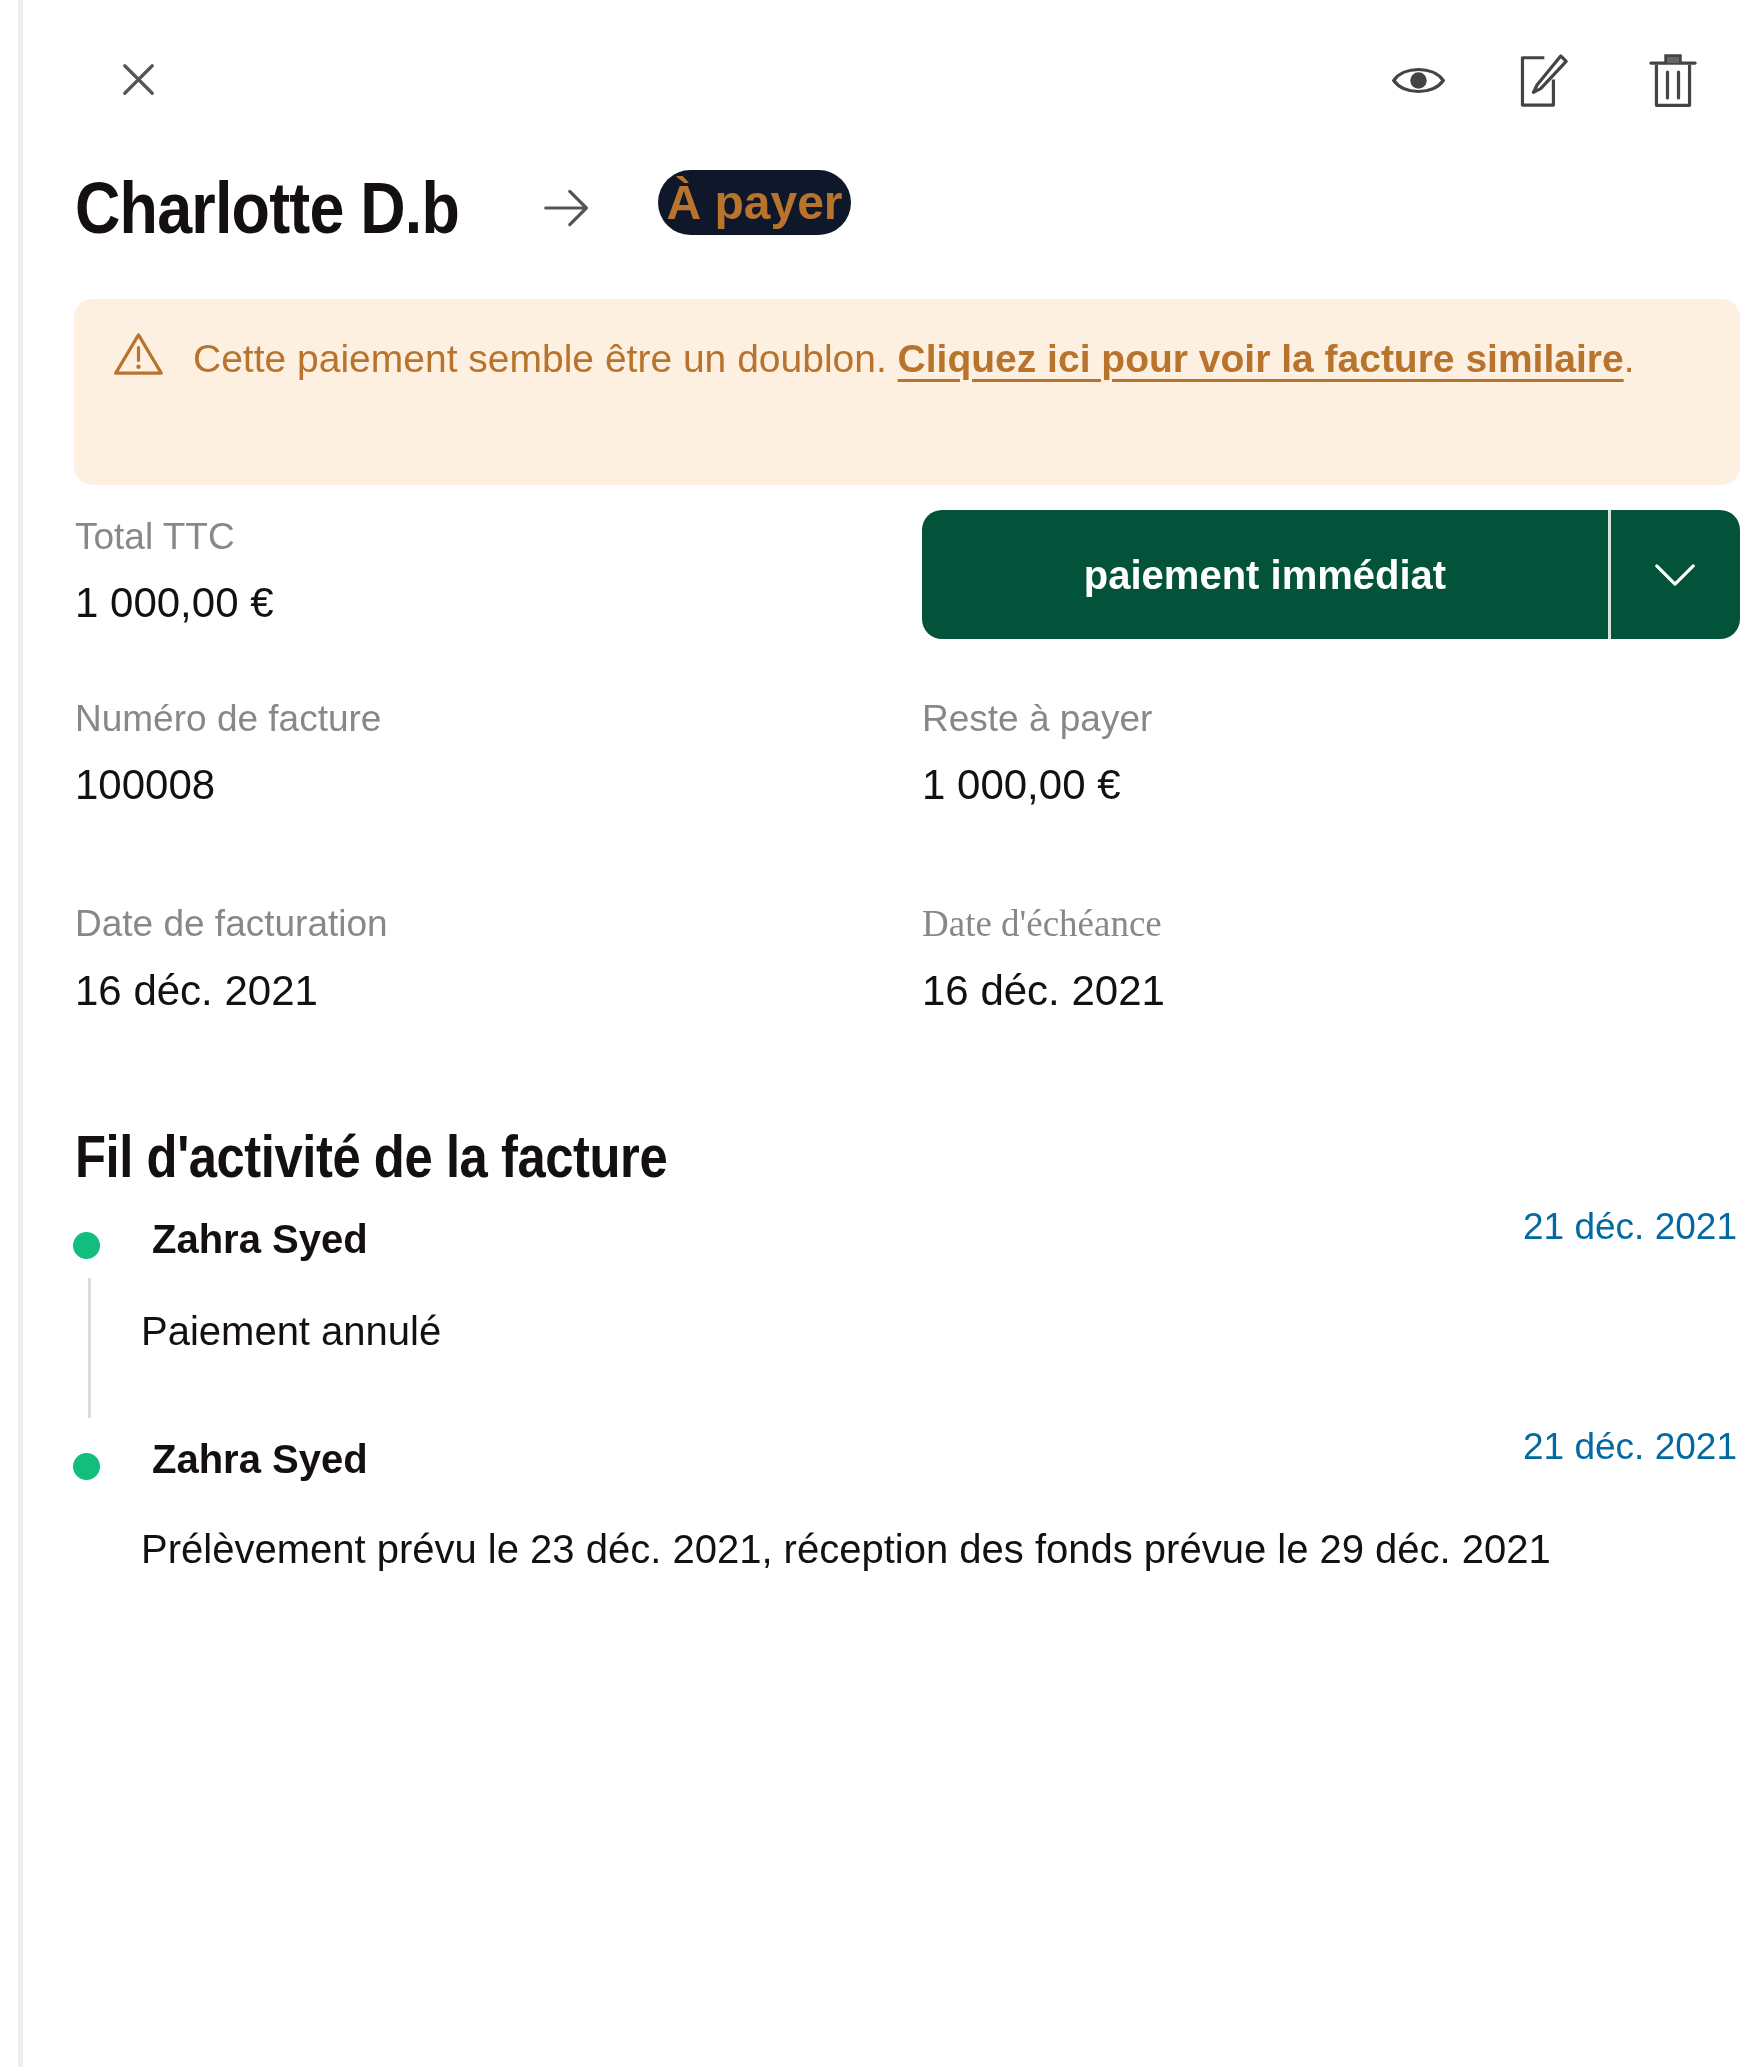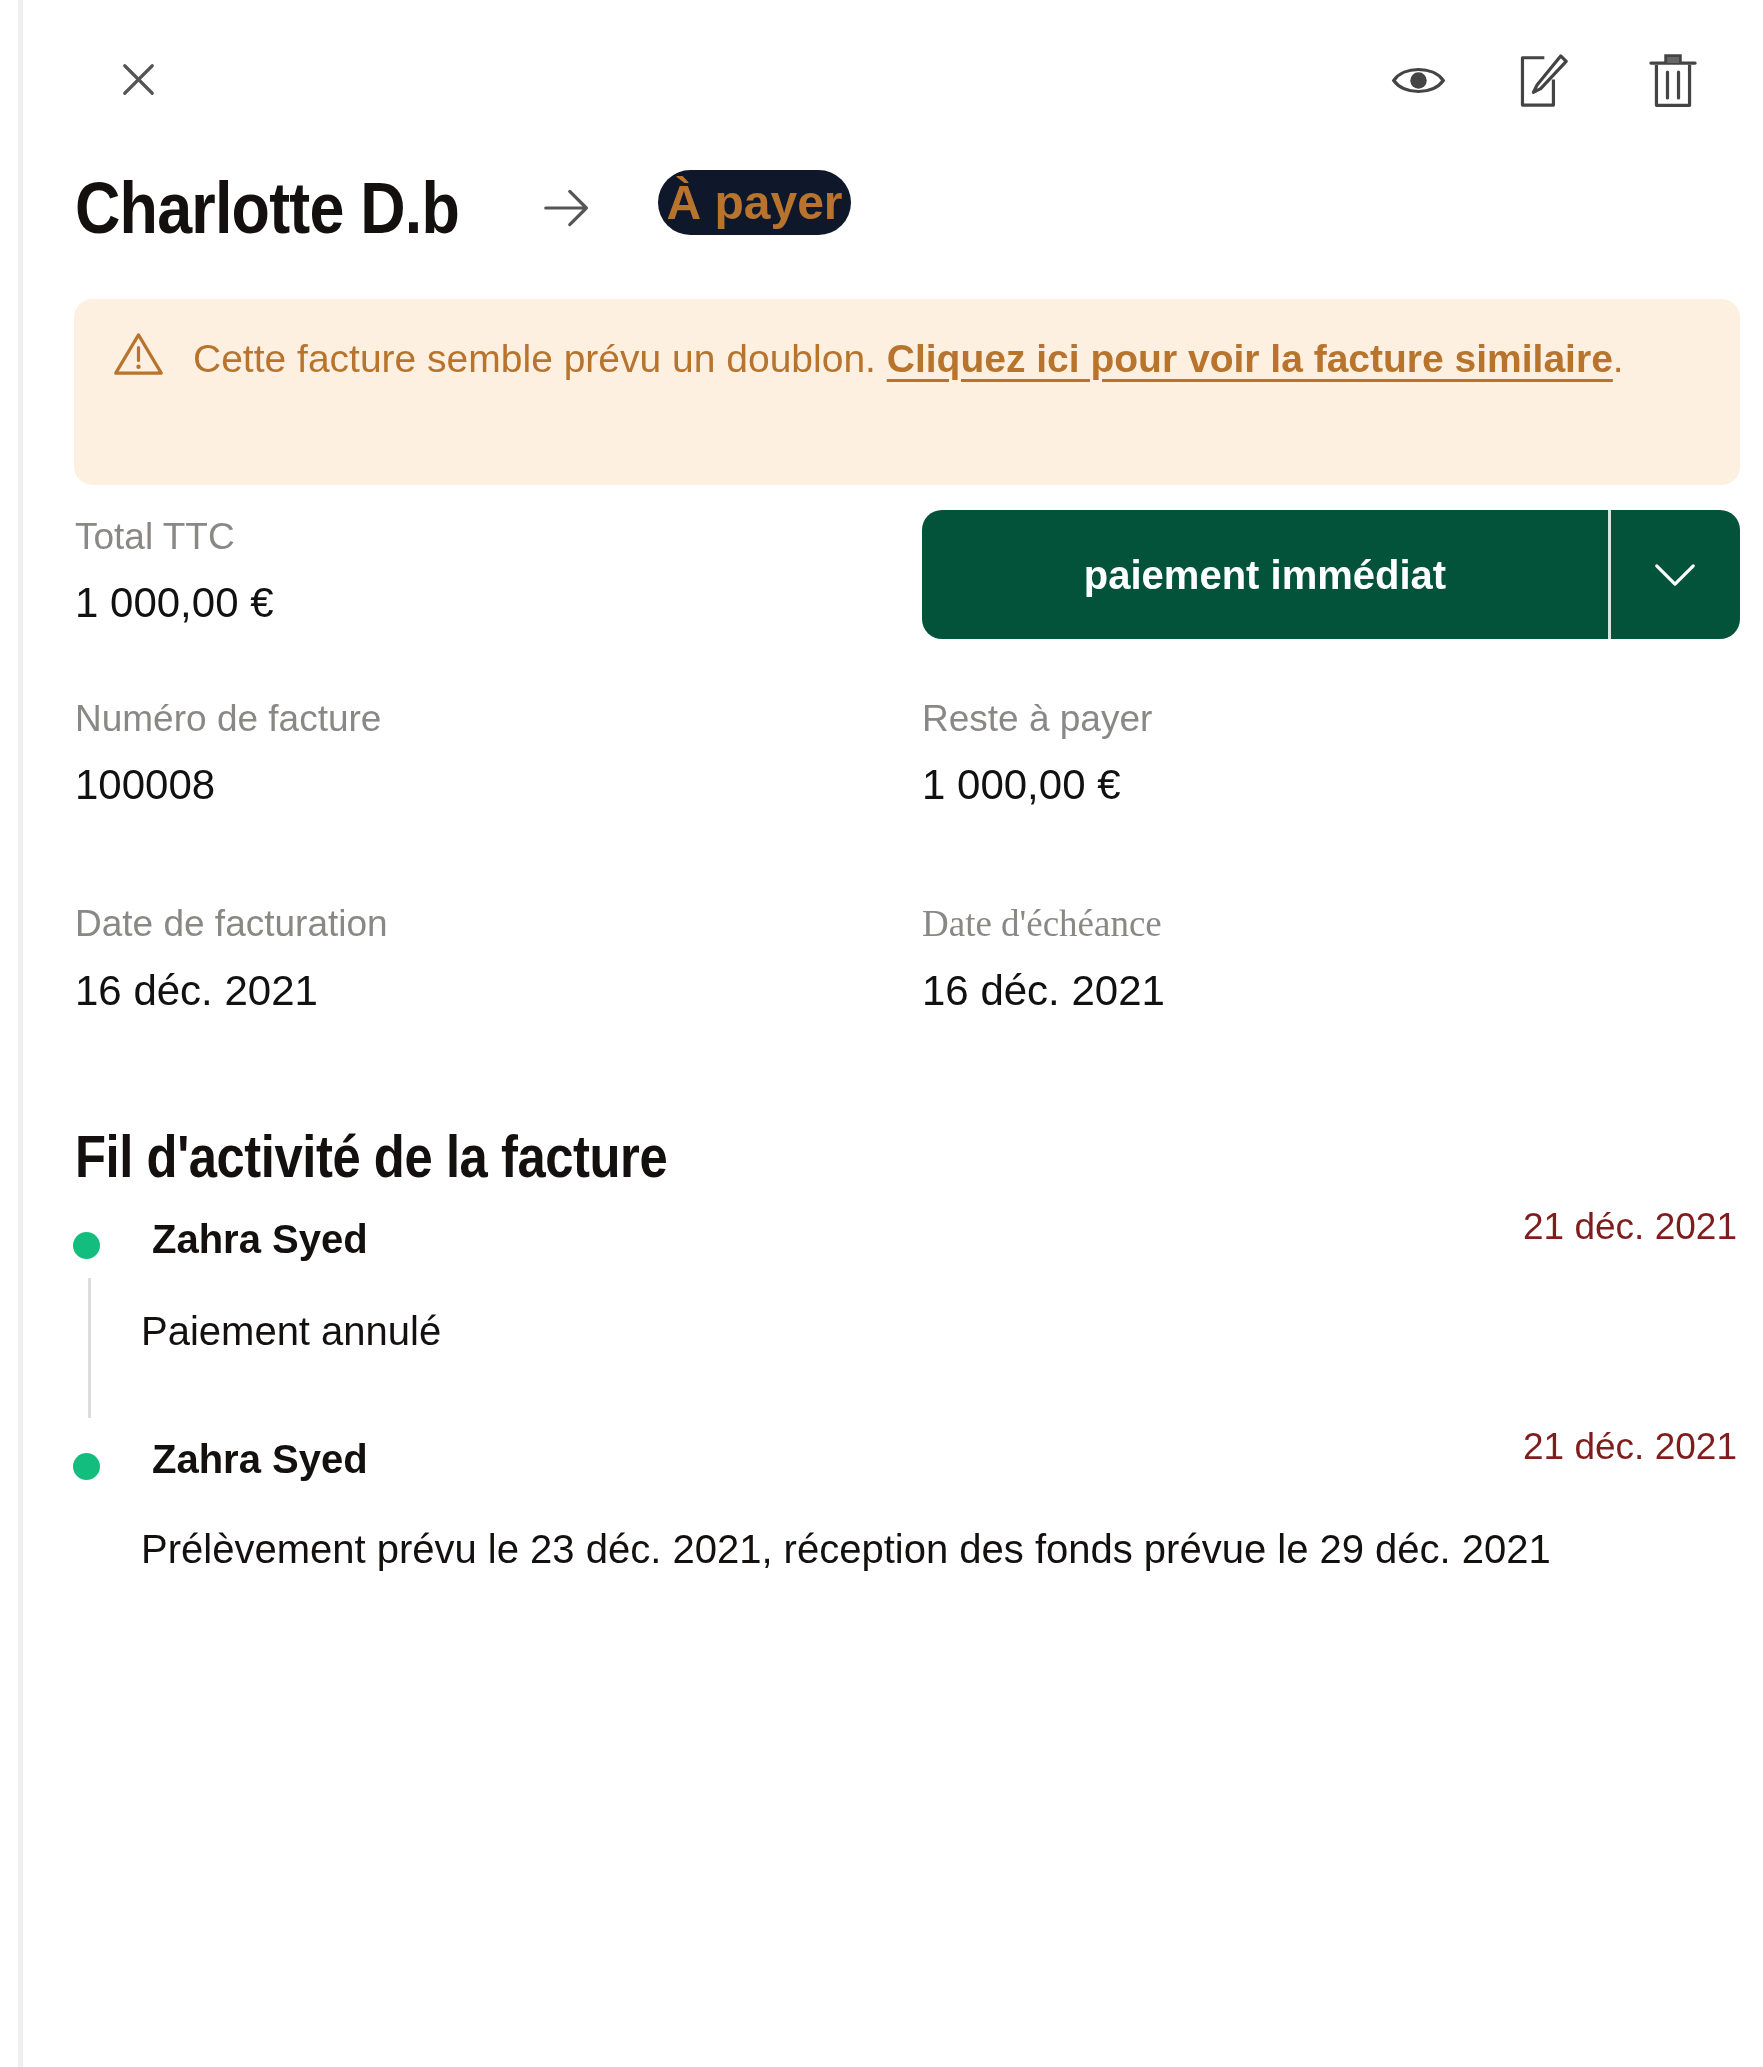--- a/index.html
+++ b/index.html
@@ -38,21 +38,21 @@
                   color: #ffffff; font-weight: 700; font-size: 40px; text-align: center; line-height: 52px; cursor: pointer; }
     .split-divider { width: 2.8px; height: 129px; background: #d9e6df; }
     .split-toggle { flex: 1; height: 129px; display: flex; align-items: center; justify-content: center; cursor: pointer; }
 
     
     .activity-title { position: absolute; left: 75px; top: 1128px; font-weight: 700; font-size: 59px; color: #141010;
                       transform: scaleX(0.86); transform-origin: left center; white-space: nowrap; line-height: 1; letter-spacing: -0.5px; }
     .dot { position: absolute; width: 27px; height: 27px; border-radius: 50%; background: #13bd7d; }
     .timeline-line { position: absolute; left: 88px; width: 2.8px; background: #dcdcdc; }
     .actor { position: absolute; left: 140px; font-weight: 700; font-size: 40px; color: #141010; white-space: nowrap; line-height: 1; margin-left: 12px; }
-    .act-date { position: absolute; right: 26px; font-size: 37px; color: #7f1d1d; white-space: nowrap; line-height: 1; }
+    .act-date { position: absolute; right: 26px; font-size: 37px; color: #0369a1; white-space: nowrap; line-height: 1; }
     .act-desc { position: absolute; left: 141px; font-size: 40px; color: #141010; white-space: nowrap; line-height: 1; }
   </style>
 </head>
 <body>
 
 <div class="left-border"></div>
 
 <div class="icon-btn" style="left:110px; top:51px; width:57px; height:57px;">
   <svg width="33" height="33" viewBox="0 0 36 36">
     <path d="M3 3 L33 33 M33 3 L3 33" stroke="#555" stroke-width="3.5" stroke-linecap="round"></path>
@@ -91,21 +91,21 @@
   </svg>
 </div>
 <div class="badge">À payer</div>
 
 <div class="banner">
   <svg class="banner-icon" viewBox="0 0 56 50">
     <path d="M28 4 L53 46 H3 Z" fill="none" stroke="#b8732d" stroke-width="3.5" stroke-linejoin="round"></path>
     <path d="M28 18 V32" stroke="#b8732d" stroke-width="3.5" stroke-linecap="round"></path>
     <circle cx="28" cy="39" r="2.4" fill="#b8732d"></circle>
   </svg>
-  <div class="banner-text"><span>Cette facture semble prévu un doublon. </span><a>Cliquez ici pour voir la facture similaire</a><span>.</span></div>
+  <div class="banner-text"><span>Cette paiement semble être un doublon. </span><a>Cliquez ici pour voir la facture similaire</a><span>.</span></div>
 </div>
 
 <div class="field-label" style="left:75px; top:518px;">Total TTC</div>
 <div class="field-value" style="left:75px; top:582px;">1 000,00 €</div>
 
 <div class="field-label" style="left:75px; top:700px;">Numéro de facture</div>
 <div class="field-value" style="left:75px; top:764px;">100008</div>
 
 <div class="field-label" style="left:75px; top:905px;">Date de facturation</div>
 <div class="field-value" style="left:75px; top:970px;">16 déc. 2021</div>

